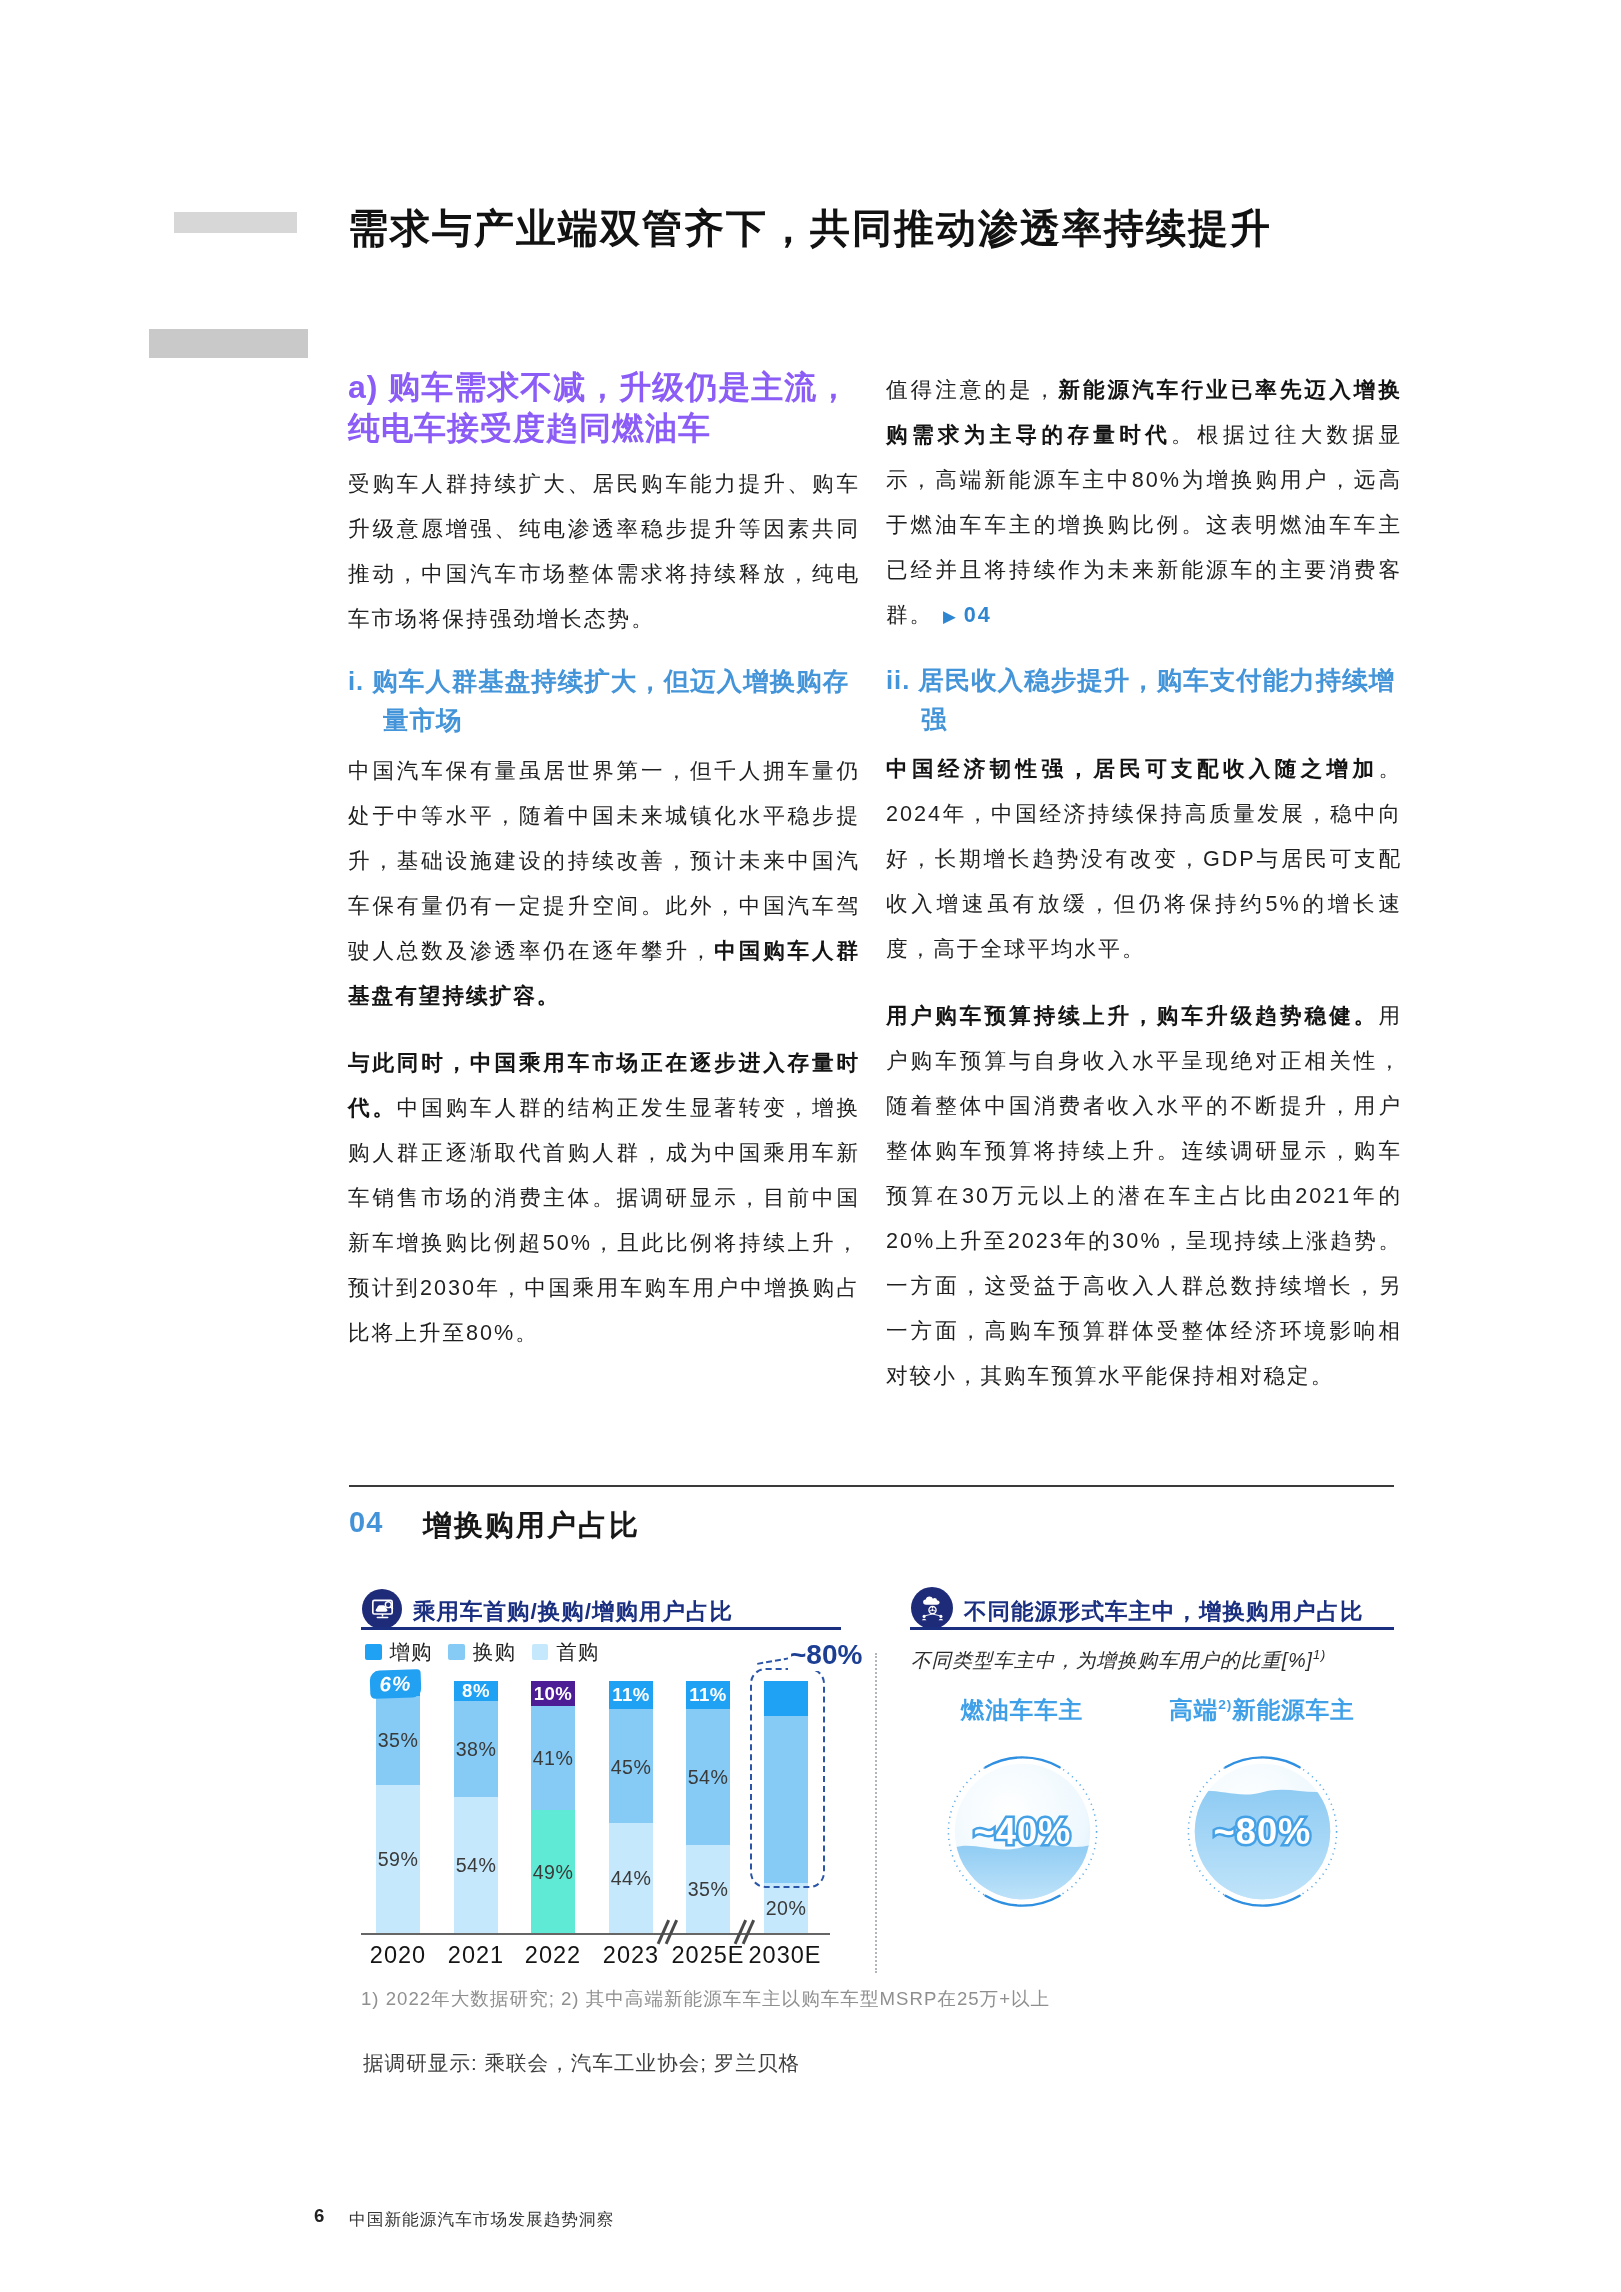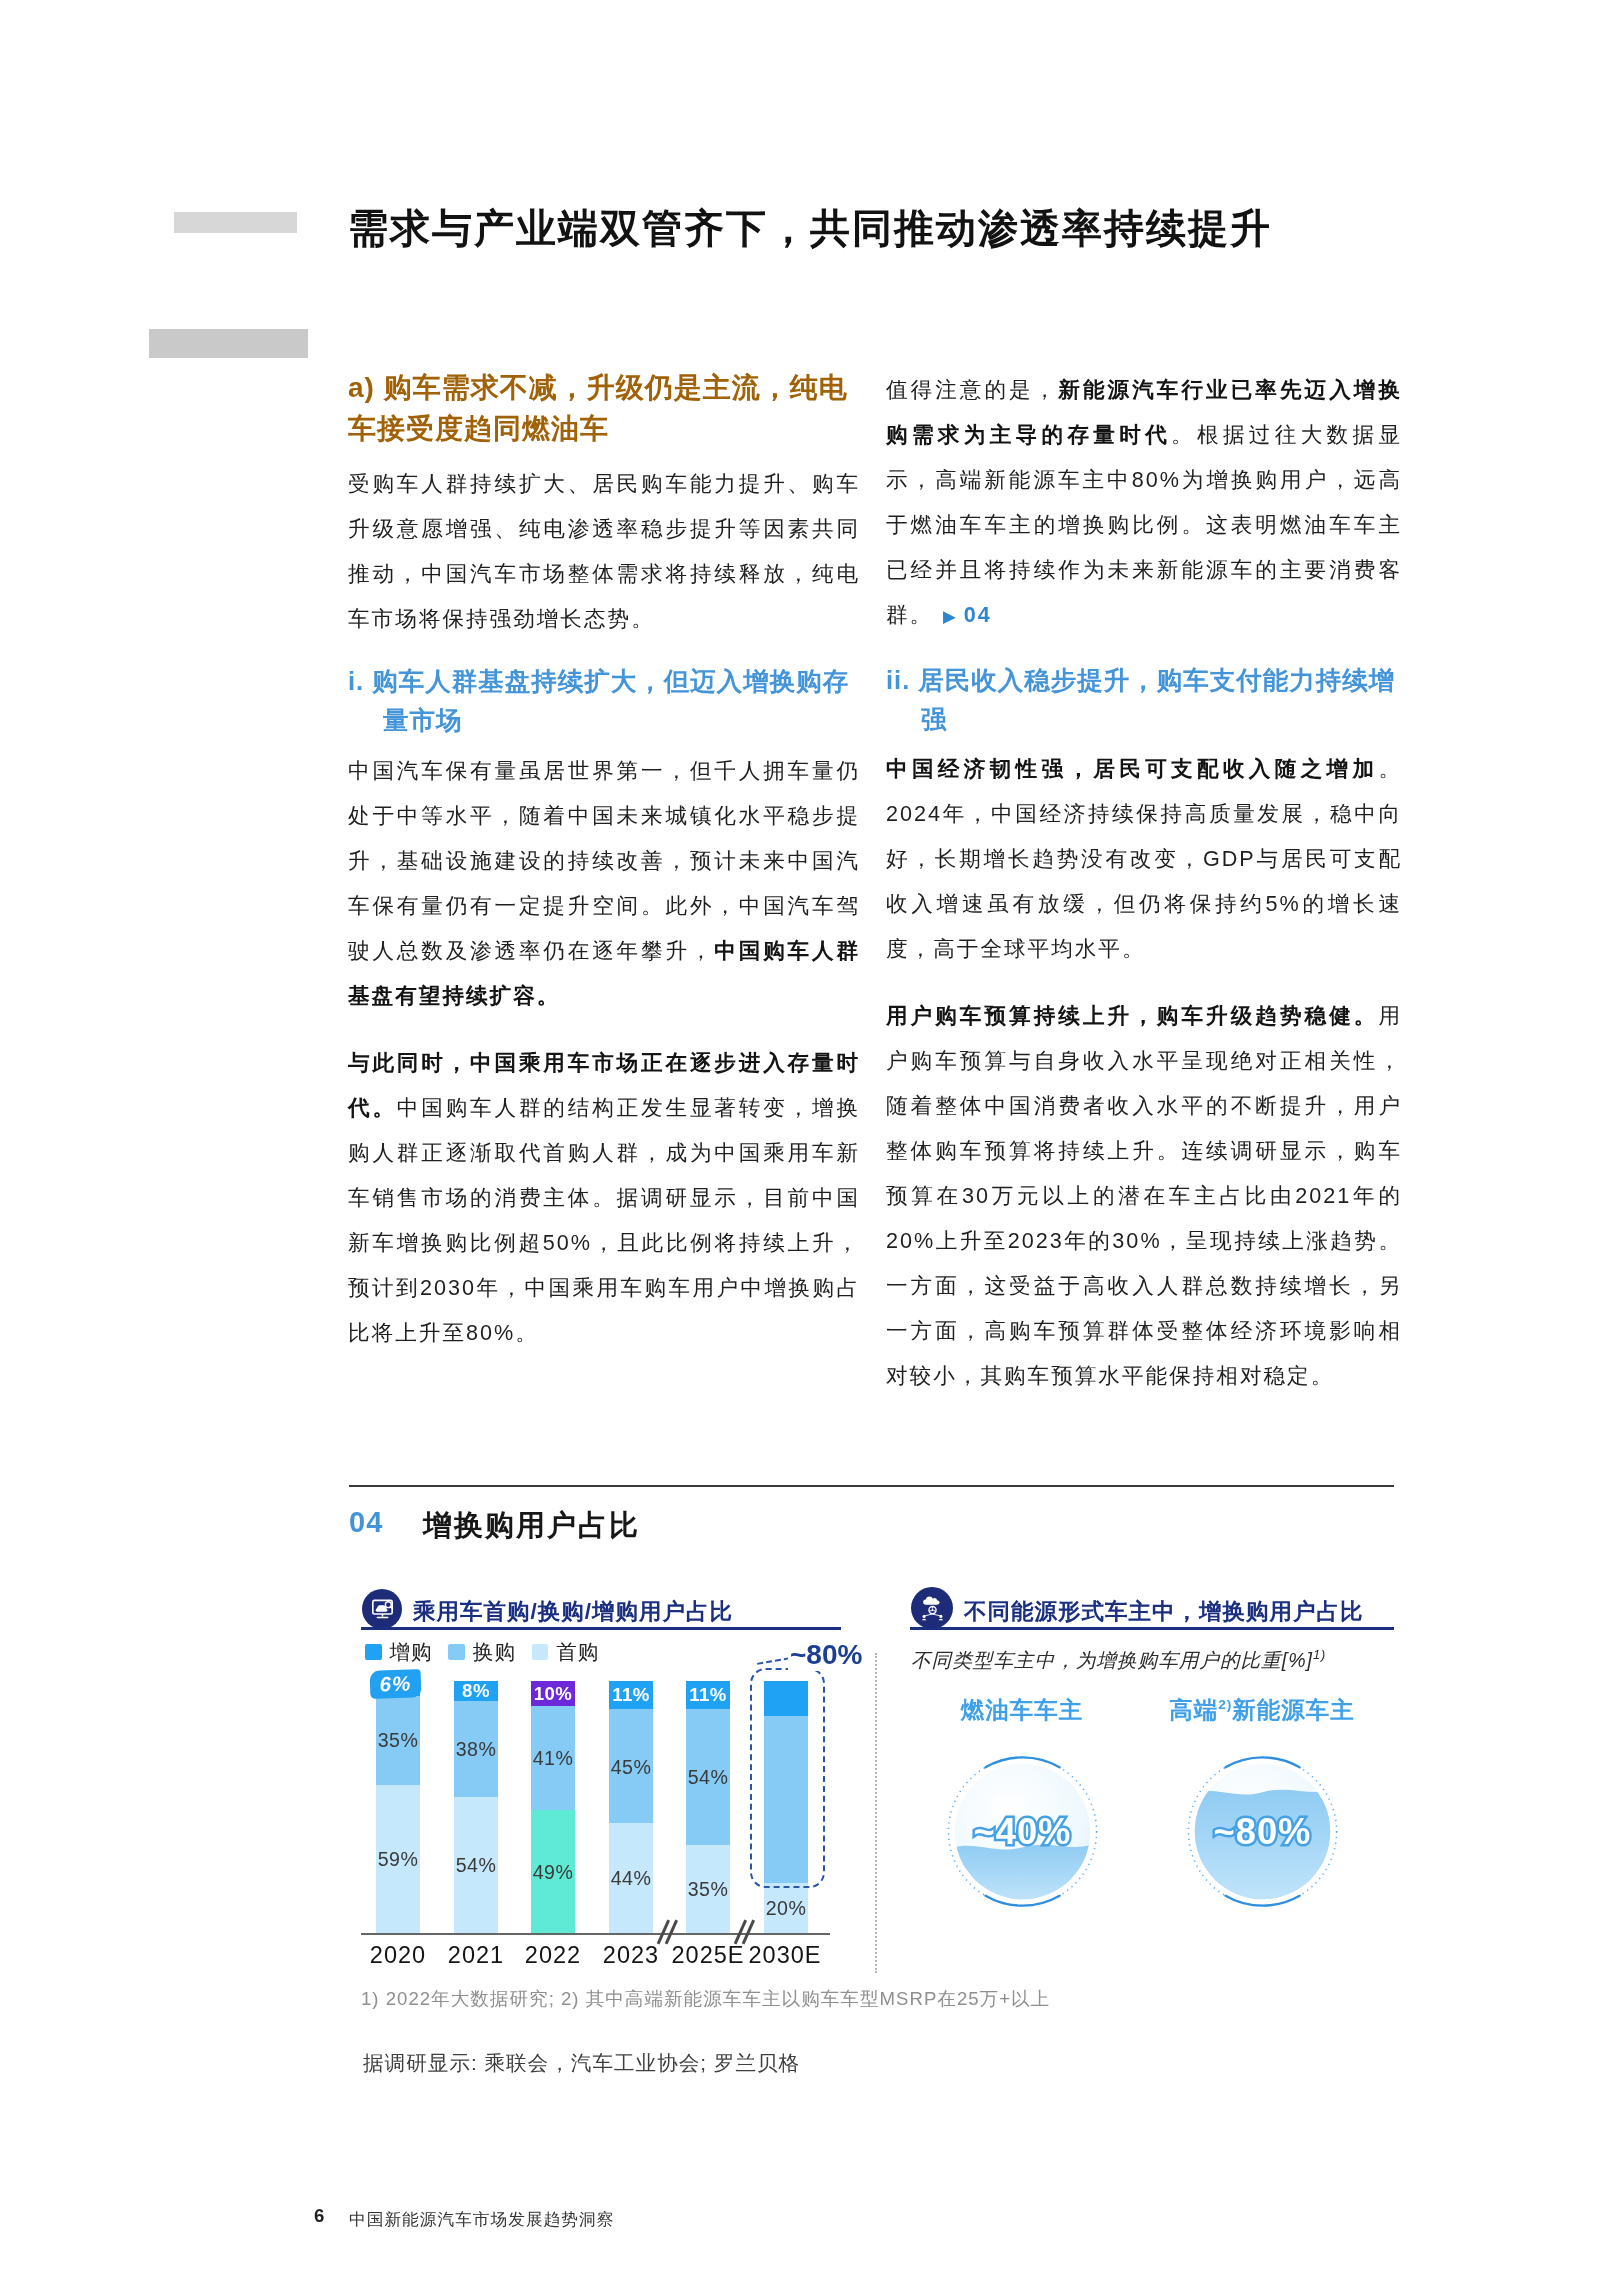--- a/index.html
+++ b/index.html
@@ -10,21 +10,21 @@
   .deco1{left:174px;top:212px;width:123px;height:20.6px;background:#D7D7D7;}
   .deco2{left:149px;top:329px;width:159px;height:29px;background:#C9C9C9;}
   
   .page-title{left:348px;top:201px;width:1078px;font-size:40px;font-weight:800;color:#121212;letter-spacing:2px;}
   
   .col{top:367px;font-size:21.6px;line-height:45px;letter-spacing:2px;color:#1f1f1f;text-align:justify;}
   .col-left{left:348px;width:512px;}
   .col-right{left:886px;width:516px;}
   .col p{margin:0 0 21.6px 0;}
   .col b{font-weight:700;color:#141414;}
-  .h-a{font-size:28px;line-height:41px;font-weight:800;color:#a16207;letter-spacing:1px;margin:0 0 11.8px 0;text-align:left;}
+  .h-a{font-size:32px;line-height:41px;font-weight:800;color:#8b5cf6;letter-spacing:1px;margin:0 0 11.8px 0;text-align:left;}
   .h-sub{font-size:25.5px;line-height:39px;font-weight:800;color:#4394D8;letter-spacing:1px;
          margin:13.7px 0 7.8px 0;padding-left:35px;text-indent:-35px;text-align:left;}
   .ref{color:#2F86D0;font-weight:800;white-space:nowrap;}
   .ref .arr{font-size:16.7px;margin:0 5.9px 0 9.8px;}
   
   .rule{left:349px;top:1485px;width:1045px;height:2px;background:#3a3a3a;}
   .fig-num{left:349px;top:1506px;font-size:29px;font-weight:800;color:#4493D8;letter-spacing:1px;}
   .fig-heading{left:423px;top:1506px;font-size:29px;font-weight:800;color:#171717;letter-spacing:2px;}
   .panel-icon{width:40px;height:40px;border-radius:50%;background:#1E2B78;display:flex;align-items:center;justify-content:center;}
   .panel-icon svg{width:31px;height:31px;}
@@ -135,21 +135,21 @@
       <div class="bar-seg" style="left: 454px; top: 1681px; width: 44px; height: 20px; background: rgb(31, 162, 244);">
         <span class="seg-label white">8%</span>
       </div>
       <div class="bar-seg" style="left: 454px; top: 1701px; width: 44px; height: 96px; background: rgb(133, 203, 245);">
         <span class="seg-label dark">38%</span>
       </div>
       <div class="bar-seg" style="left: 454px; top: 1797px; width: 44px; height: 137px; background: rgb(198, 232, 252);">
         <span class="seg-label dark">54%</span>
       </div>
       <div class="cat-label" style="left: 432px;">2021</div>
-      <div class="bar-seg" style="left: 531px; top: 1681px; width: 44px; height: 25px; background: #6d28d9;">
+      <div class="bar-seg" style="left: 531px; top: 1681px; width: 44px; height: 25px; background: #4c1d95;">
         <span class="seg-label white">10%</span>
       </div>
       <div class="bar-seg" style="left: 531px; top: 1706px; width: 44px; height: 104px; background: rgb(133, 203, 245);">
         <span class="seg-label dark">41%</span>
       </div>
       <div class="bar-seg" style="left: 531px; top: 1810px; width: 44px; height: 124px; background: #5eead4;">
         <span class="seg-label dark">49%</span>
       </div>
       <div class="cat-label" style="left: 509px;">2022</div>
       <div class="bar-seg" style="left: 609px; top: 1681px; width: 44px; height: 28px; background: rgb(31, 162, 244);">

